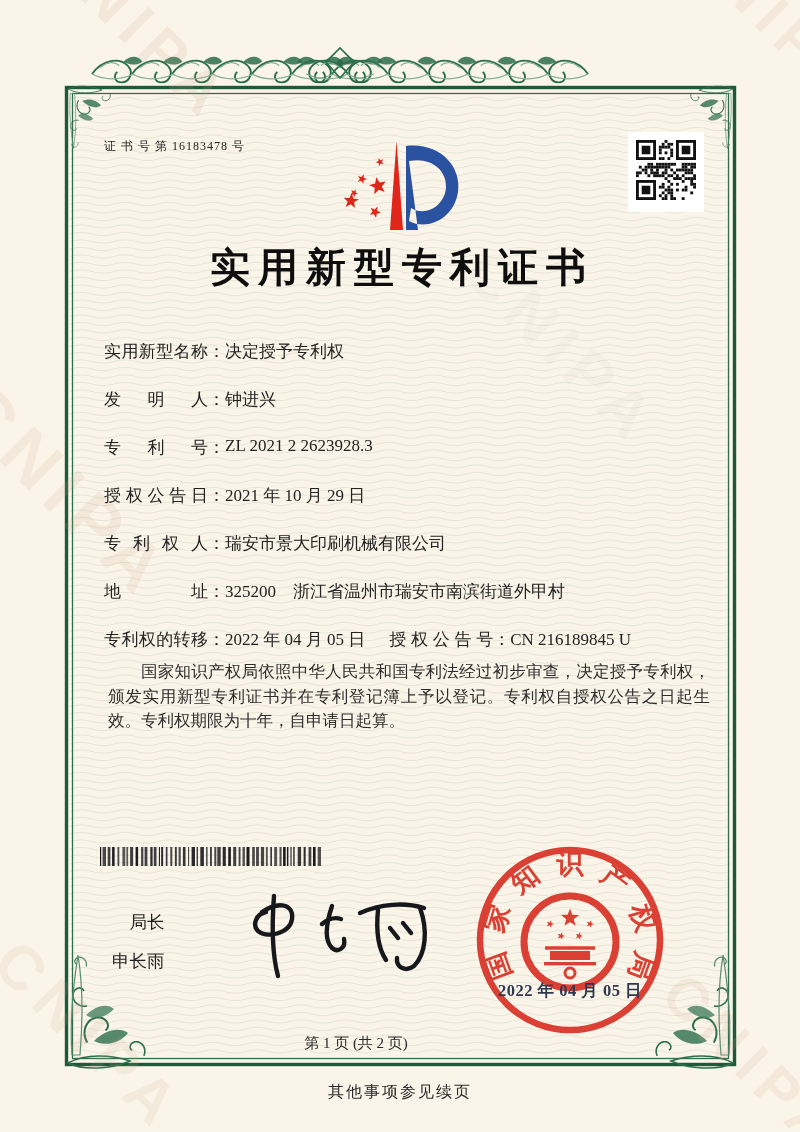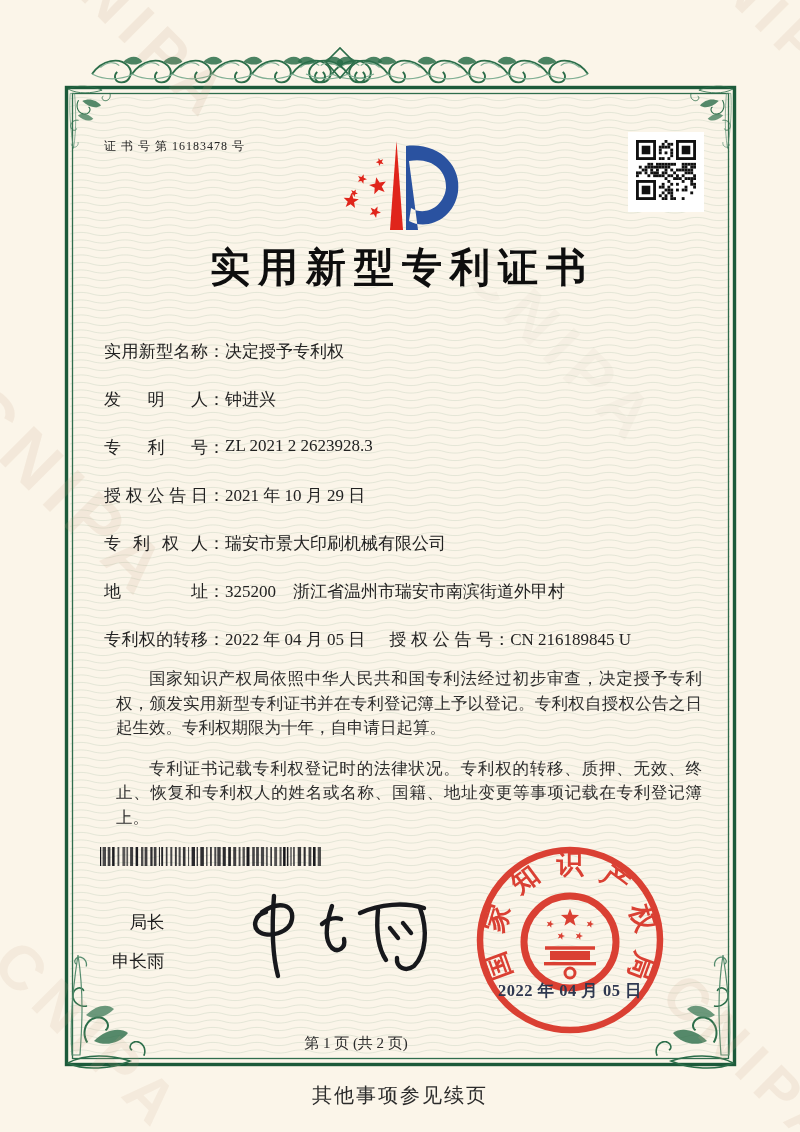--- a/index.html
+++ b/index.html
@@ -41,35 +41,35 @@
   .row{height:48px;display:flex;align-items:flex-start;white-space:nowrap;}
   .lbl{
     display:inline-block;width:104px;
     text-align:justify;text-align-last:justify;color:#222;
   }
   .colon{color:#222;}
   .val{color:#222;}
   .grant-group{margin-left:24px;display:flex;align-items:center;}
   .paras{position:absolute;left:100px;top:652px;width:618px;z-index:3;
     font-size:16.5px;line-height:24.5px;text-align:justify;color:#2d2d2d;}
-  .paras p{margin:16px;text-indent:2em;font-family:Liberation Mono, monospace;}
+  .paras p{margin:8px;text-indent:2em;}
   #barcode{position:absolute;left:100px;top:847px;z-index:3;}
   .sig-block{position:absolute;left:112px;top:910px;z-index:3;font-size:17.5px;color:#1f1f1f;text-align:right;}
   .sig-title{margin-bottom:15px;}
   #signature{position:absolute;left:228px;top:888px;z-index:3;}
   #seal{position:absolute;left:470px;top:840px;z-index:2;opacity:.95;}
   .seal-date{
     position:absolute;left:470px;top:980px;width:200px;z-index:4;
     text-align:center;font-size:16.5px;color:#2e3850;font-weight:bold;
     letter-spacing:.5px;
   }
   .page-num{position:absolute;left:0;top:1034px;width:712px;z-index:3;
     text-align:center;font-size:15px;color:#2a2a2a;}
   .footer-note{position:absolute;left:0;top:1082px;width:800px;z-index:3;
-    text-align:center;font-size:20px;letter-spacing:2px;color:#2a2a2a;}
+    text-align:center;font-size:16px;letter-spacing:2px;color:#2a2a2a;}
 </style>
 </head>
 <body>
 
 <div class="page">
 
   <svg id="bg" width="800" height="1132">
       <path d="M70 99.0 c7 -2.1 15 -2.1 22 0 c7 2.1 15 2.1 22 0 c7 -2.1 15 -2.1 22 0 c7 2.1 15 2.1 22 0 c7 -2.1 15 -2.1 22 0 c7 2.1 15 2.1 22 0 c7 -2.1 15 -2.1 22 0 c7 2.1 15 2.1 22 0 c7 -2.1 15 -2.1 22 0 c7 2.1 15 2.1 22 0 c7 -2.1 15 -2.1 22 0 c7 2.1 15 2.1 22 0 c7 -2.1 15 -2.1 22 0 c7 2.1 15 2.1 22 0 c7 -2.1 15 -2.1 22 0 c7 2.1 15 2.1 22 0 c7 -2.1 15 -2.1 22 0 c7 2.1 15 2.1 22 0 c7 -2.1 15 -2.1 22 0 c7 2.1 15 2.1 22 0 c7 -2.1 15 -2.1 22 0 c7 2.1 15 2.1 22 0 c7 -2.1 15 -2.1 22 0 c7 2.1 15 2.1 22 0 c7 -2.1 15 -2.1 22 0 c7 2.1 15 2.1 22 0 c7 -2.1 15 -2.1 22 0 c7 2.1 15 2.1 22 0 c7 -2.1 15 -2.1 22 0 c7 2.1 15 2.1 22 0" fill="none" stroke="#bccdb9" stroke-width="0.7" opacity="0.55"></path>
       <path d="M70 106.5 c7 -2.1 15 -2.1 22 0 c7 2.1 15 2.1 22 0 c7 -2.1 15 -2.1 22 0 c7 2.1 15 2.1 22 0 c7 -2.1 15 -2.1 22 0 c7 2.1 15 2.1 22 0 c7 -2.1 15 -2.1 22 0 c7 2.1 15 2.1 22 0 c7 -2.1 15 -2.1 22 0 c7 2.1 15 2.1 22 0 c7 -2.1 15 -2.1 22 0 c7 2.1 15 2.1 22 0 c7 -2.1 15 -2.1 22 0 c7 2.1 15 2.1 22 0 c7 -2.1 15 -2.1 22 0 c7 2.1 15 2.1 22 0 c7 -2.1 15 -2.1 22 0 c7 2.1 15 2.1 22 0 c7 -2.1 15 -2.1 22 0 c7 2.1 15 2.1 22 0 c7 -2.1 15 -2.1 22 0 c7 2.1 15 2.1 22 0 c7 -2.1 15 -2.1 22 0 c7 2.1 15 2.1 22 0 c7 -2.1 15 -2.1 22 0 c7 2.1 15 2.1 22 0 c7 -2.1 15 -2.1 22 0 c7 2.1 15 2.1 22 0 c7 -2.1 15 -2.1 22 0 c7 2.1 15 2.1 22 0" fill="none" stroke="#bccdb9" stroke-width="0.7" opacity="0.55"></path>
       <path d="M70 114.0 c7 -2.1 15 -2.1 22 0 c7 2.1 15 2.1 22 0 c7 -2.1 15 -2.1 22 0 c7 2.1 15 2.1 22 0 c7 -2.1 15 -2.1 22 0 c7 2.1 15 2.1 22 0 c7 -2.1 15 -2.1 22 0 c7 2.1 15 2.1 22 0 c7 -2.1 15 -2.1 22 0 c7 2.1 15 2.1 22 0 c7 -2.1 15 -2.1 22 0 c7 2.1 15 2.1 22 0 c7 -2.1 15 -2.1 22 0 c7 2.1 15 2.1 22 0 c7 -2.1 15 -2.1 22 0 c7 2.1 15 2.1 22 0 c7 -2.1 15 -2.1 22 0 c7 2.1 15 2.1 22 0 c7 -2.1 15 -2.1 22 0 c7 2.1 15 2.1 22 0 c7 -2.1 15 -2.1 22 0 c7 2.1 15 2.1 22 0 c7 -2.1 15 -2.1 22 0 c7 2.1 15 2.1 22 0 c7 -2.1 15 -2.1 22 0 c7 2.1 15 2.1 22 0 c7 -2.1 15 -2.1 22 0 c7 2.1 15 2.1 22 0 c7 -2.1 15 -2.1 22 0 c7 2.1 15 2.1 22 0" fill="none" stroke="#bccdb9" stroke-width="0.7" opacity="0.55"></path>
@@ -523,21 +523,20 @@
       <span class="grant-group">
         <span class="lbl">授权公告号</span>
           <span class="colon">：</span>
           <span class="val">CN 216189845 U</span>
       </span>
     </div>
   </div>
 
   <div class="paras">
     <p>国家知识产权局依照中华人民共和国专利法经过初步审查，决定授予专利权，颁发实用新型专利证书并在专利登记簿上予以登记。专利权自授权公告之日起生效。专利权期限为十年，自申请日起算。</p>
-    <p>专利证书记载专利权登记时的法律状况。专利权的转移、质押、无效、终止、恢复和专利权人的姓名或名称、国籍、地址变更等事项记载在专利登记簿上。</p>
   </div>
 
   <svg id="barcode" width="224" height="19">
       <rect x="0.0" y="0" width="1.2" height="19" fill="#15151a" opacity="1.00"></rect>
       <rect x="2.6" y="0" width="3.4" height="19" fill="#15151a" opacity="0.77"></rect>
       <rect x="7.7" y="0" width="2.7" height="19" fill="#15151a" opacity="0.80"></rect>
       <rect x="12.1" y="0" width="2.5" height="19" fill="#15151a" opacity="0.97"></rect>
       <rect x="17.5" y="0" width="1.8" height="19" fill="#15151a" opacity="0.76"></rect>
       <rect x="22.4" y="0" width="2.9" height="19" fill="#15151a" opacity="0.71"></rect>
       <rect x="26.4" y="0" width="1.7" height="19" fill="#15151a" opacity="0.71"></rect>

